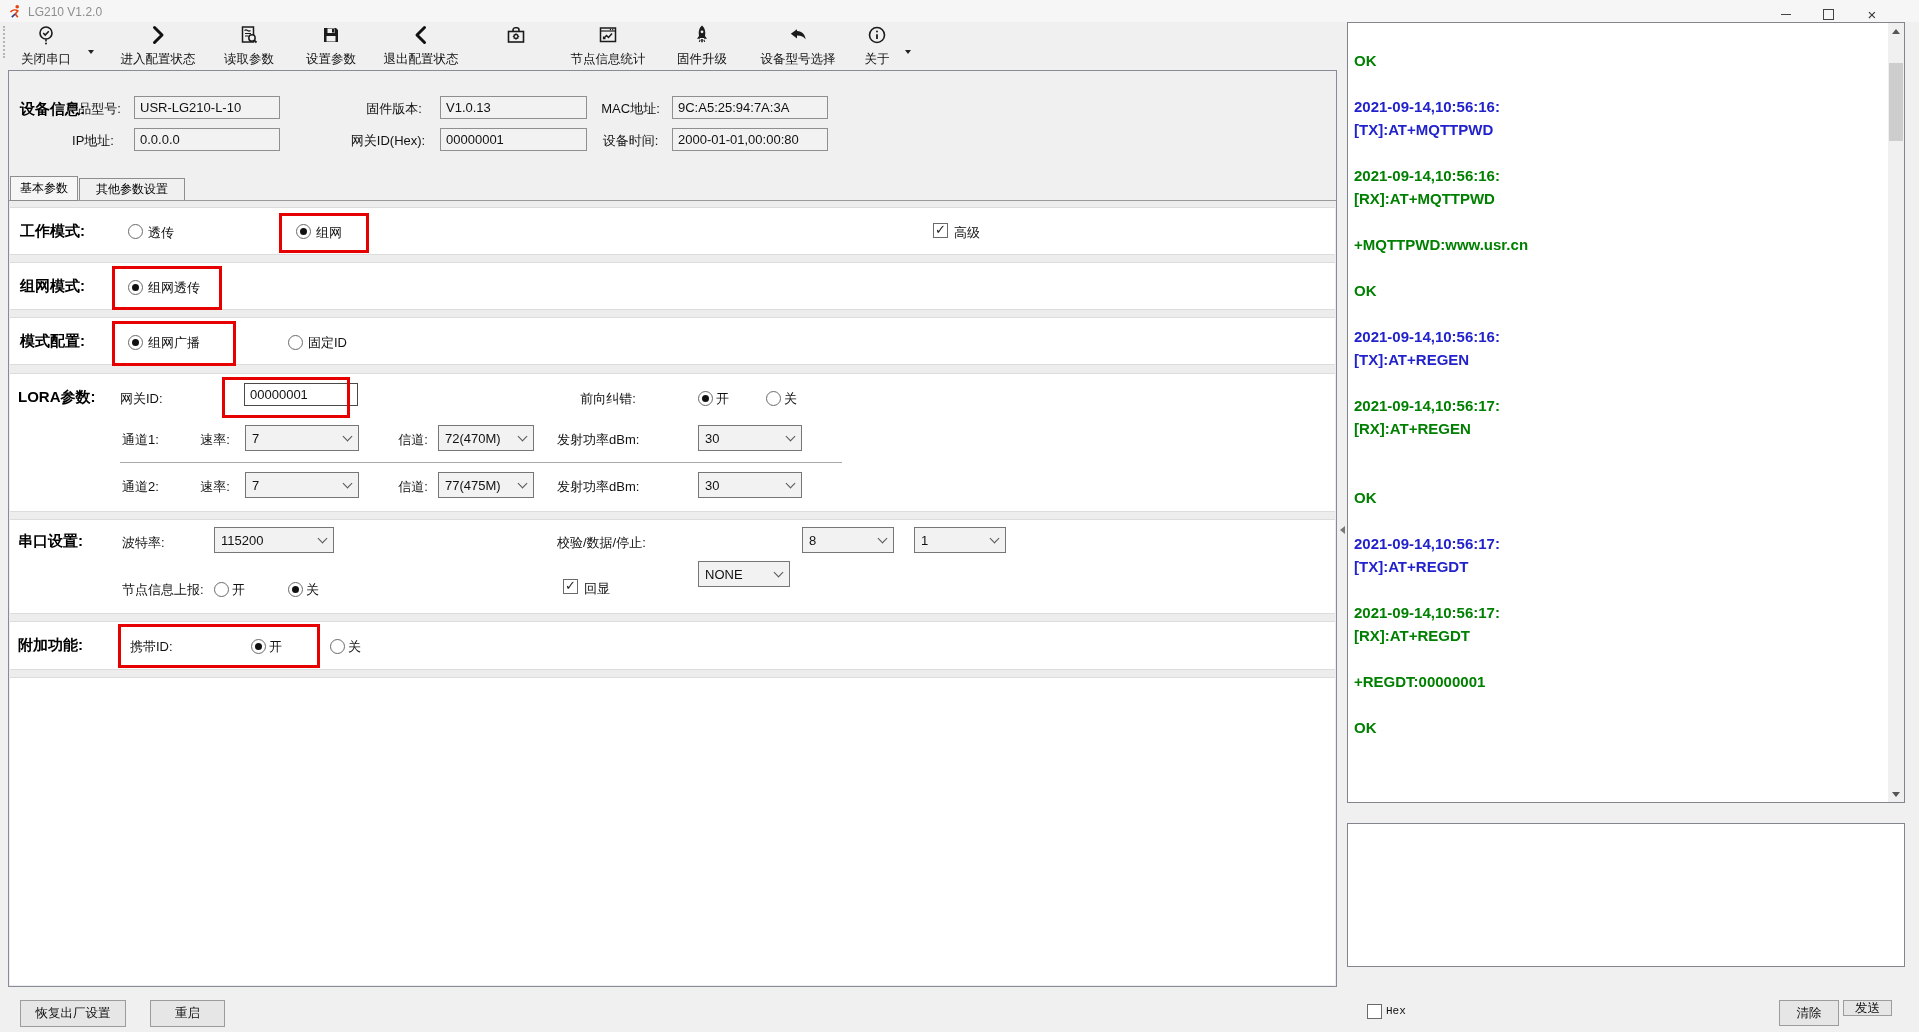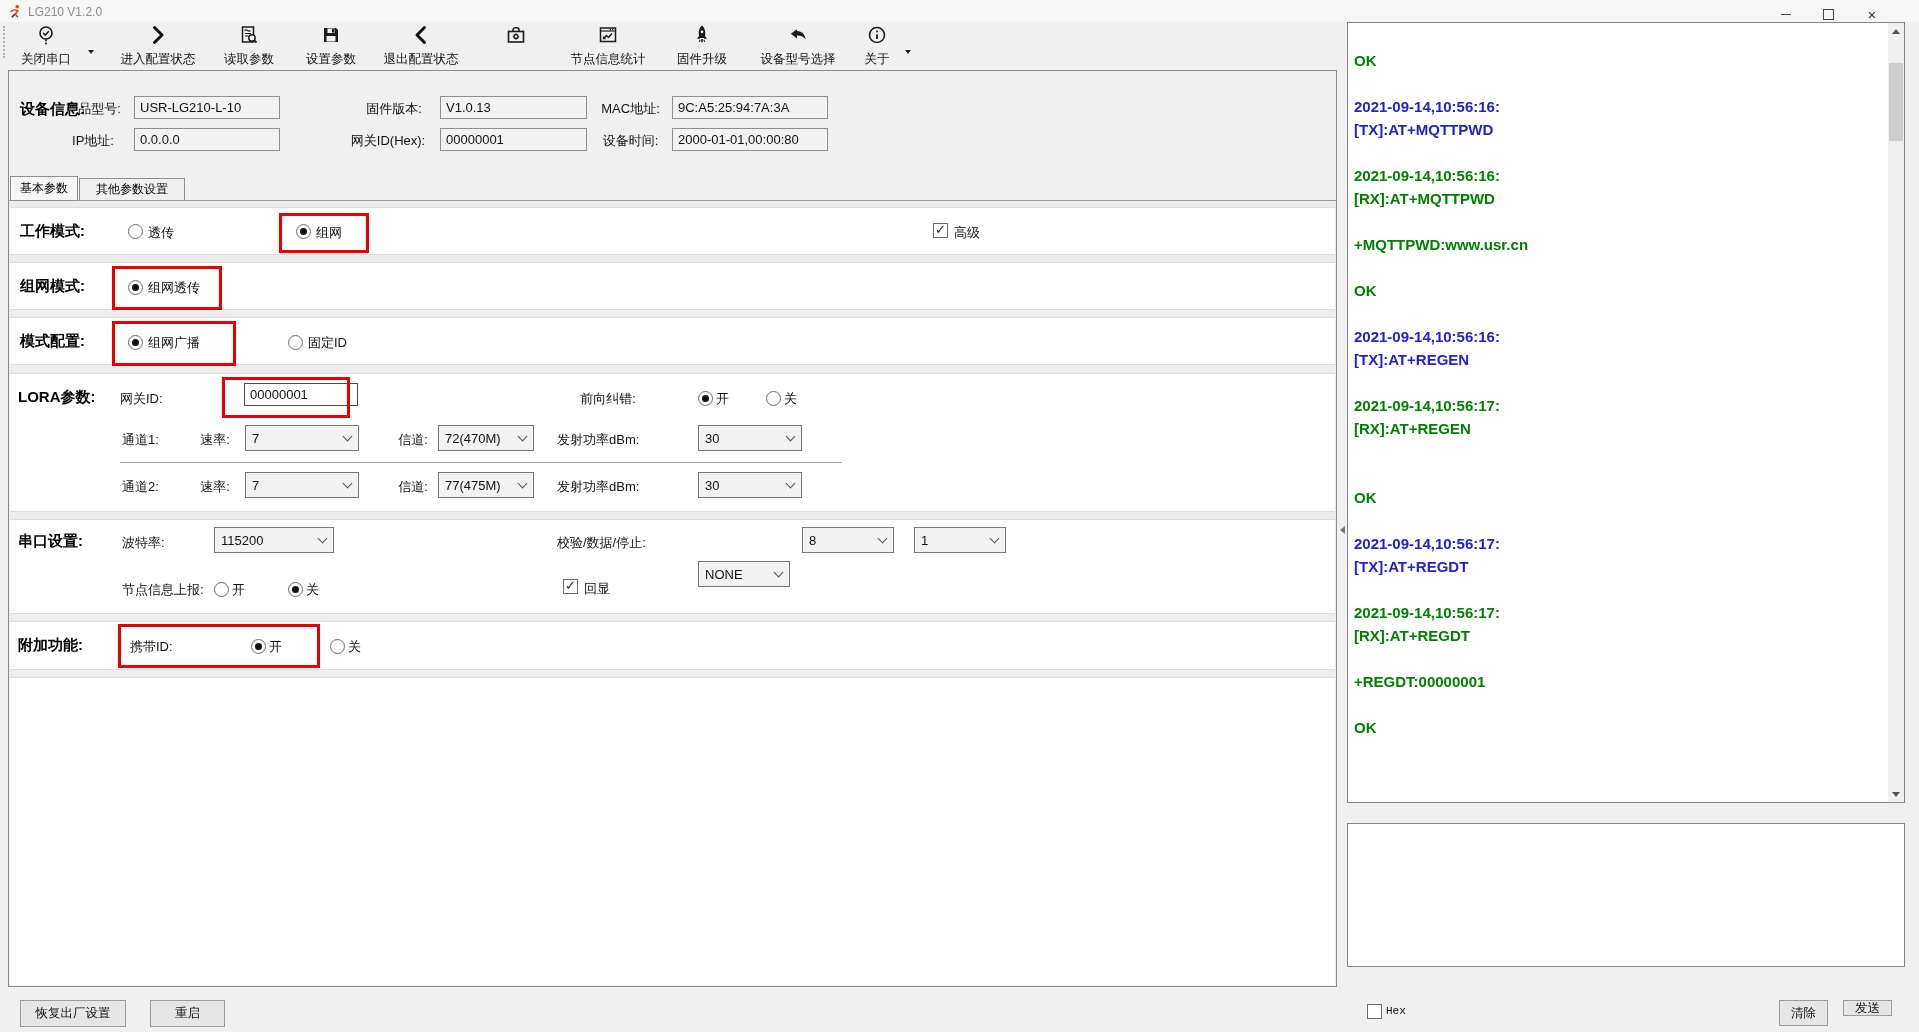--- a/index.html
+++ b/index.html
@@ -389,14 +389,14 @@
   <div class="thumb"></div>
   <div class="sbtn" style="top:763px;">
       <span class="tri-down"></span>
     </div>
 </div>
 
 <div class="abs sendbox"></div>
 
 <span class="chk" style="left:1367px;top:1004px;"></span>
 <span class="abs hexlabel" style="left:1386px;top:1005px;">Hex</span>
-<div class="btn" style="left:1779px;top:1000px;width:49px;height:26px;">清除</div>
+<div class="btn" style="left:1779px;top:1000px;width:60px;height:26px;">清除</div>
 <div class="btn" style="left:1843px;top:1000px;width:49px;height:16px;">发送</div>
 
 </body></html>

